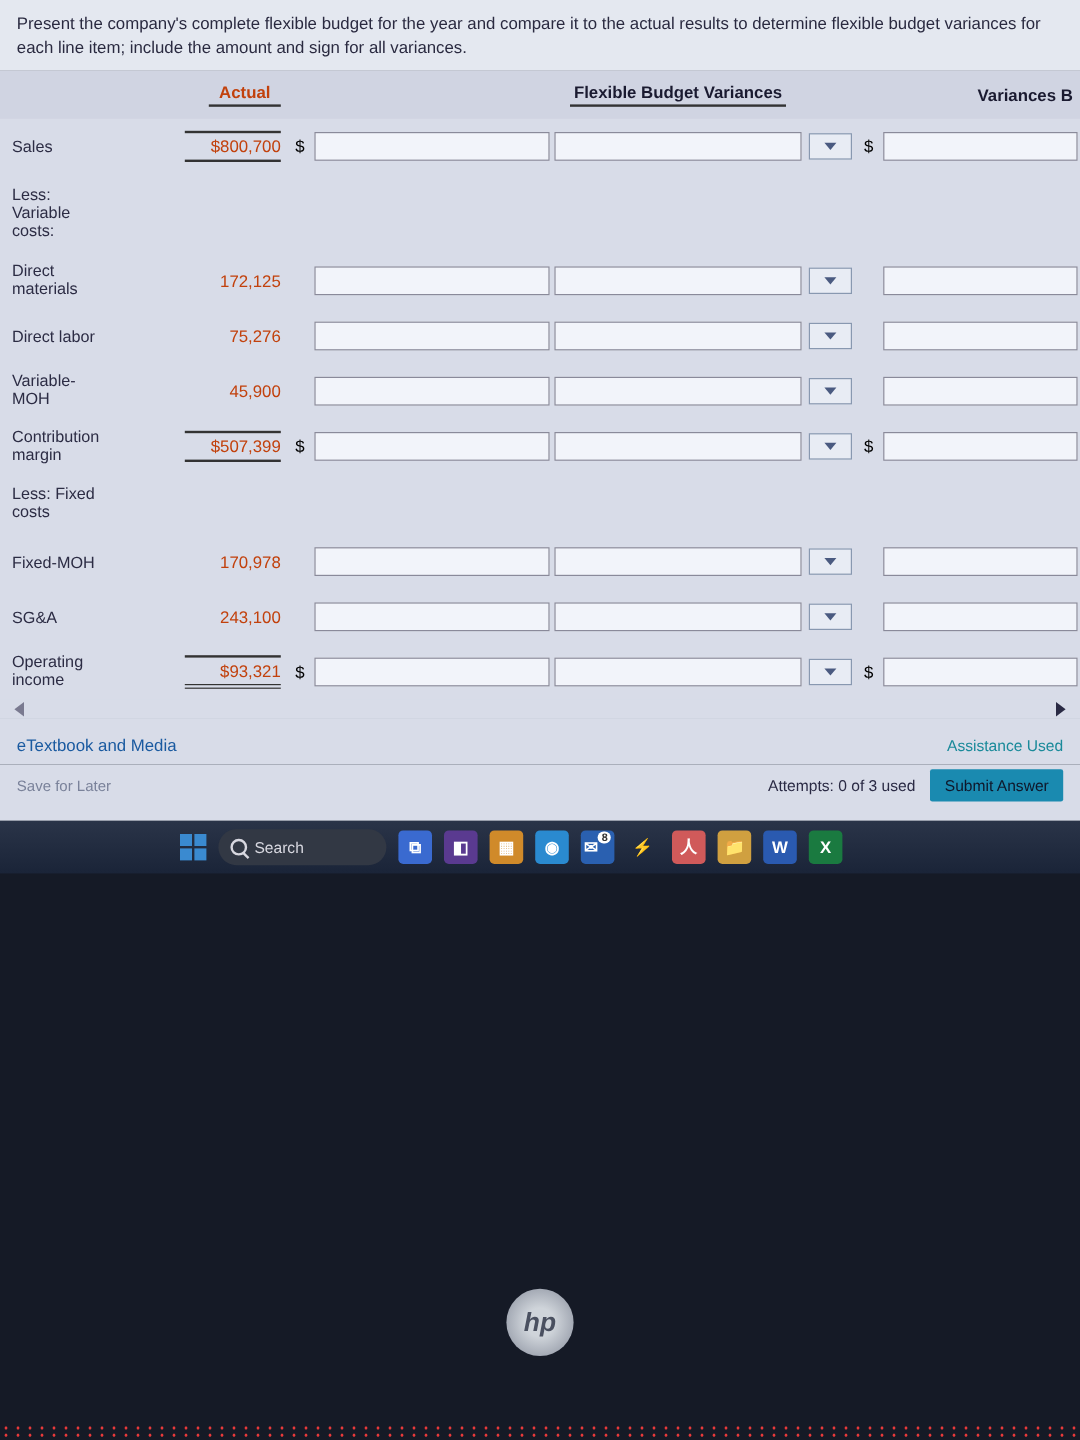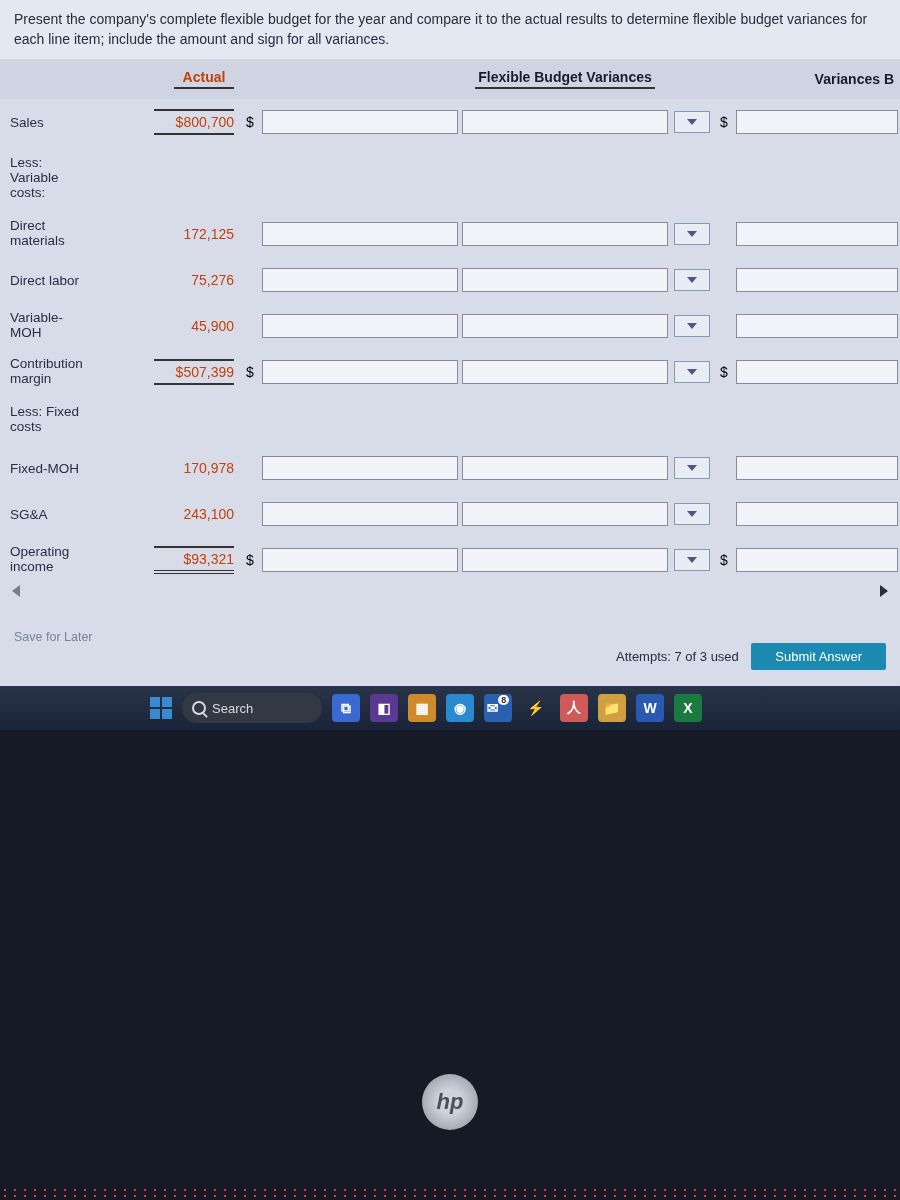--- a/index.html
+++ b/index.html
@@ -28,21 +28,21 @@
   .hscroll { display: flex; justify-content: space-between; padding: 2px 12px; background: #d8dce8; }
   .hscroll-arrow { width: 0; height: 0; border-top: 6px solid transparent; border-bottom: 6px solid transparent; }
   .hscroll-left  { border-right: 8px solid #7a7a90; }
   .hscroll-right { border-left: 8px solid #2a2a44; }
   .footer-row { display: flex; justify-content: space-between; align-items: center; padding: 14px 14px 8px; background: #d8dce8; }
   .link { color: #1a5aa0; font-size: 14px; }
   .assist { color: #1a8a9a; font-size: 13px; }
   .submit-row { display: flex; justify-content: space-between; align-items: center; padding: 4px 14px 16px; background: #d8dce8; }
   .save { color: #7a829a; font-size: 12.5px; }
   .attempts { color: #2a2a44; font-size: 13px; margin-right: 8px; }
-  .submit-btn { background: #1a8ab0; color: #ffffff; border: none; padding: 6px 24px; font-size: 13px; border-radius: 2px; cursor: pointer; margin-top: 40px; }
+  .submit-btn { background: #1a8ab0; color: #0f172a; border: none; padding: 6px 12px; font-size: 13px; border-radius: 2px; cursor: pointer; }
   .taskbar { height: 44px; background: linear-gradient(#2a3448,#1a2438); display: flex; align-items: center; gap: 10px; padding: 0 150px; }
   .tb-start { width: 22px; height: 22px; display: grid; grid-template: 1fr 1fr / 1fr 1fr; gap: 2px; }
   .tb-start div { background: #3a8ad0; }
   .tb-search { background: #323844; border-radius: 16px; height: 30px; width: 140px; display: flex; align-items: center; gap: 6px; padding: 0 10px; color: #d8d8e0; font-size: 13px; }
   .tb-mag { width: 14px; height: 14px; border: 2px solid #d8d8e0; border-radius: 50%; position: relative; }
   .tb-mag::after { content: ""; position: absolute; width: 6px; height: 2px; background: #d8d8e0; bottom: -3px; right: -4px; transform: rotate(45deg); }
   .tb-ic { width: 28px; height: 28px; border-radius: 4px; display: flex; align-items: center; justify-content: center; font-size: 14px; font-weight: 700; color: #fff; }
   .below-tb { flex: 1; background: #151a26; position: relative; }
   .hp-logo { position: absolute; bottom: 70px; left: 50%; transform: translateX(-50%); width: 56px; height: 56px; border-radius: 50%; background: radial-gradient(circle, #cfd4da 30%, #9aa0ac 80%); display: flex; align-items: center; justify-content: center; font-style: italic; font-weight: 700; color: #4a5060; font-size: 22px; }
   .dot-line { position:absolute; left:0; right:0; height:4px; background-image: radial-gradient(circle, rgba(255,60,60,0.9) 1px, transparent 1.5px); background-size: 10px 4px; }
@@ -182,24 +182,28 @@
           <div class="c-d2">$</div>
           <div class="c-flex"><input class="inbox" style=""></div>
         </div>
       </div>
     <div class="hscroll">
       <div class="hscroll-arrow hscroll-left"></div>
       <div class="hscroll-arrow hscroll-right"></div>
     </div>
   </div>
 
+  <div class="footer-row">
+    <span class="link">eTextbook and Media</span>
+    <span class="assist">Assistance Used</span>
+  </div>
   <div class="submit-row">
     <span class="save">Save for Later</span>
     <div>
-      <span class="attempts">Attempts: 7 of 3 used</span>
+      <span class="attempts">Attempts: 0 of 3 used</span>
       <button class="submit-btn">Submit Answer</button>
     </div>
   </div>
 
   <div class="taskbar">
     <div class="tb-start">
         <div></div>
         <div></div>
         <div></div>
         <div></div>

